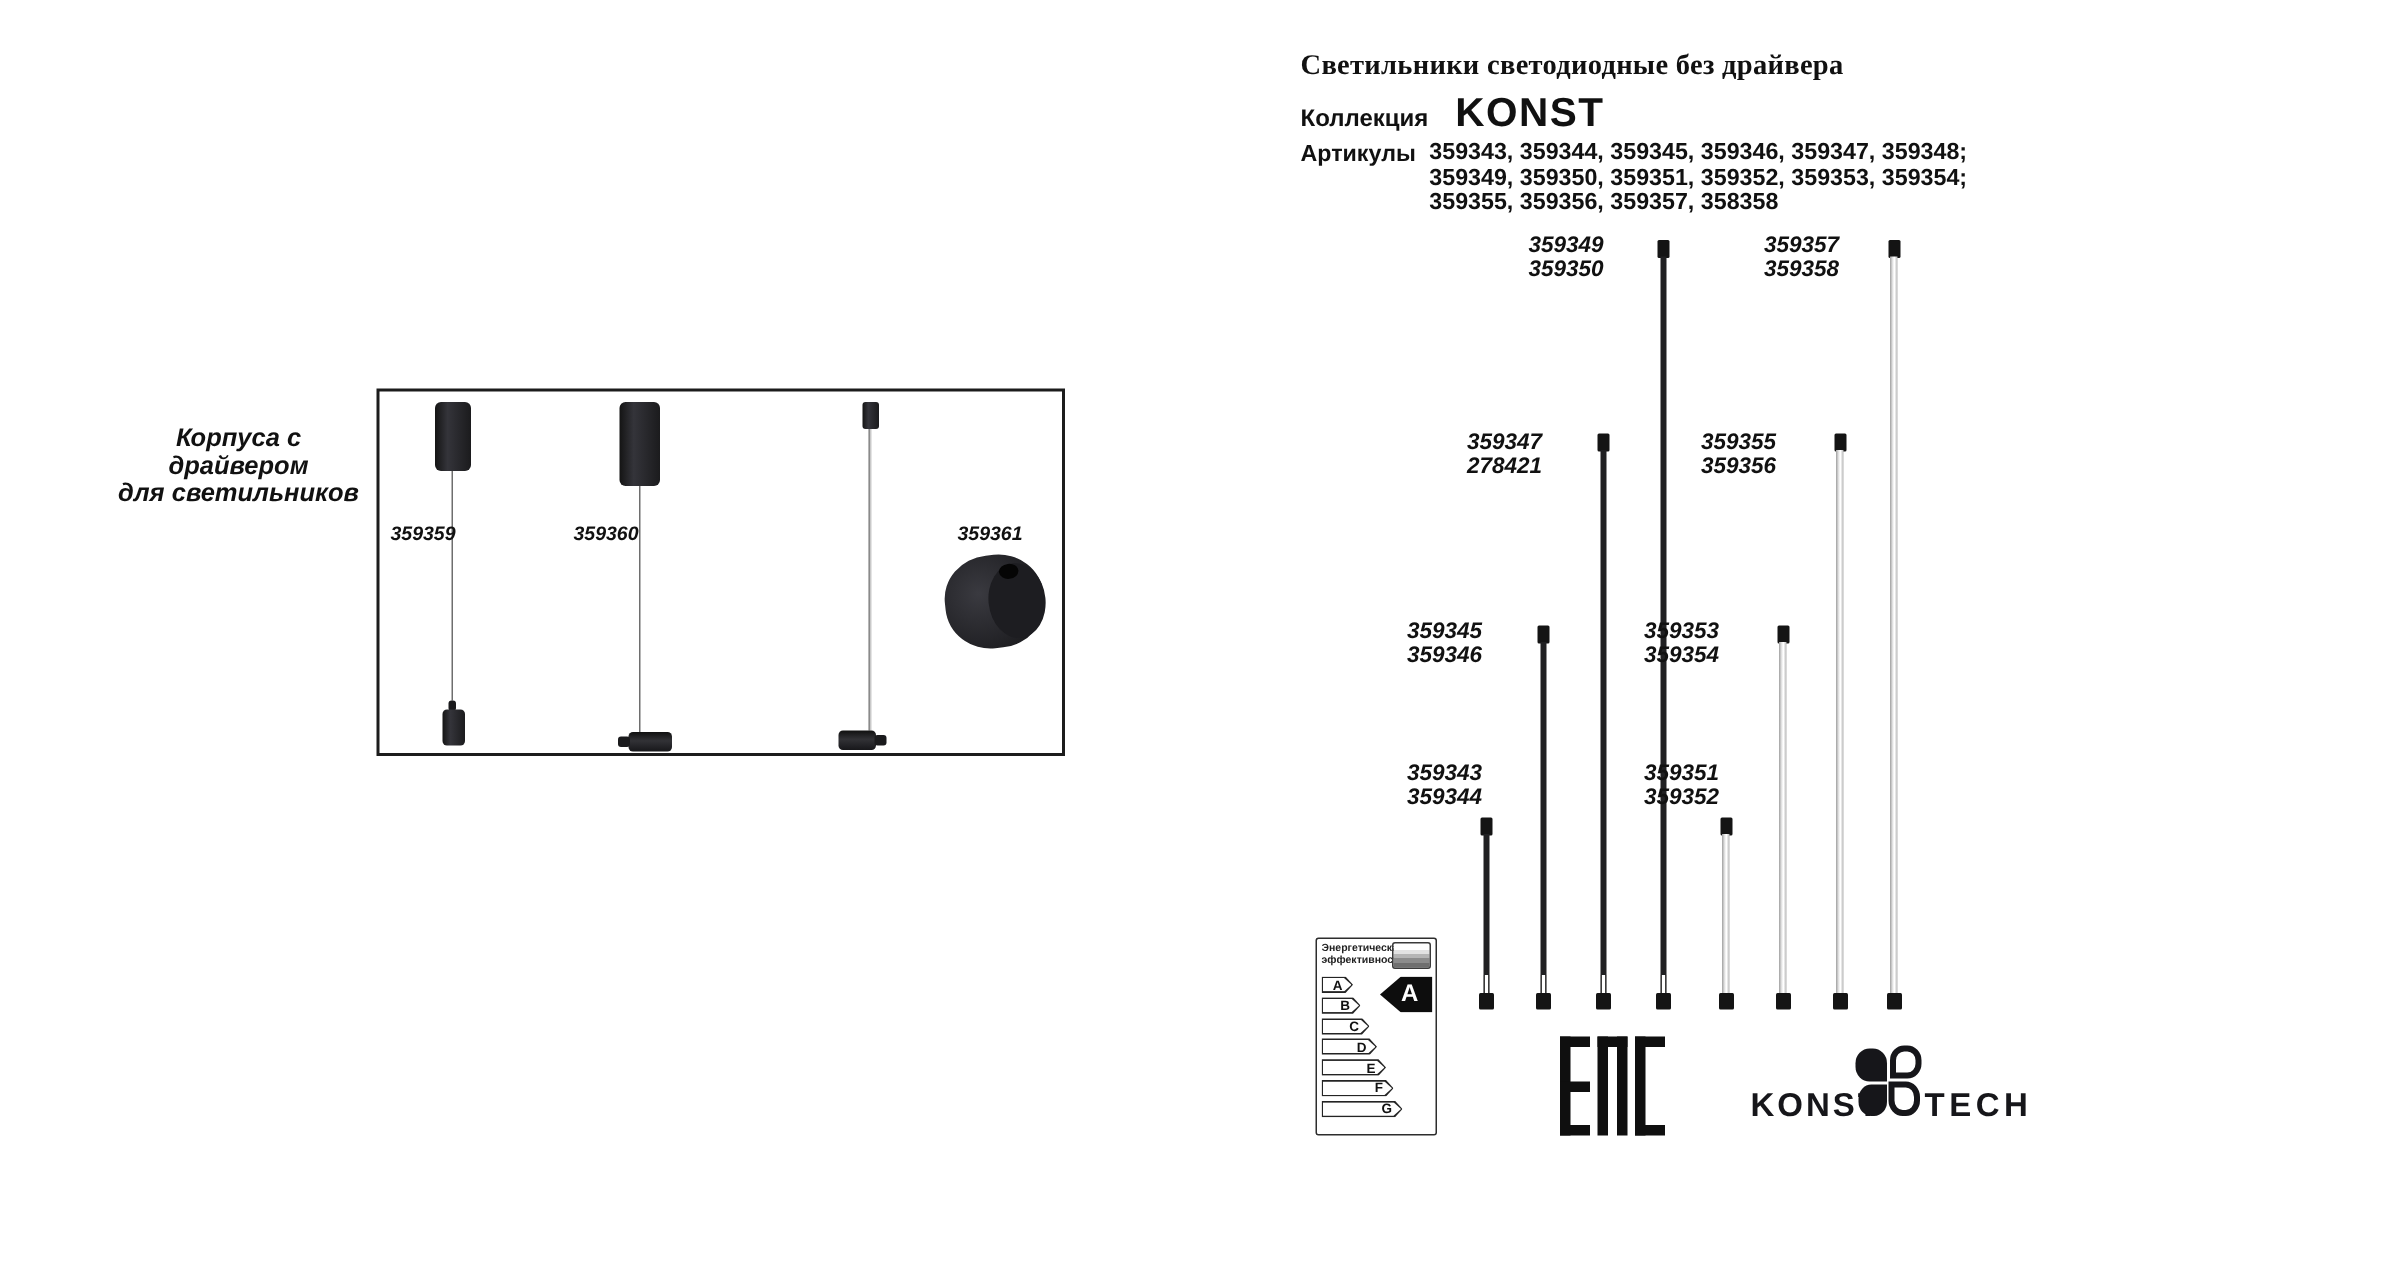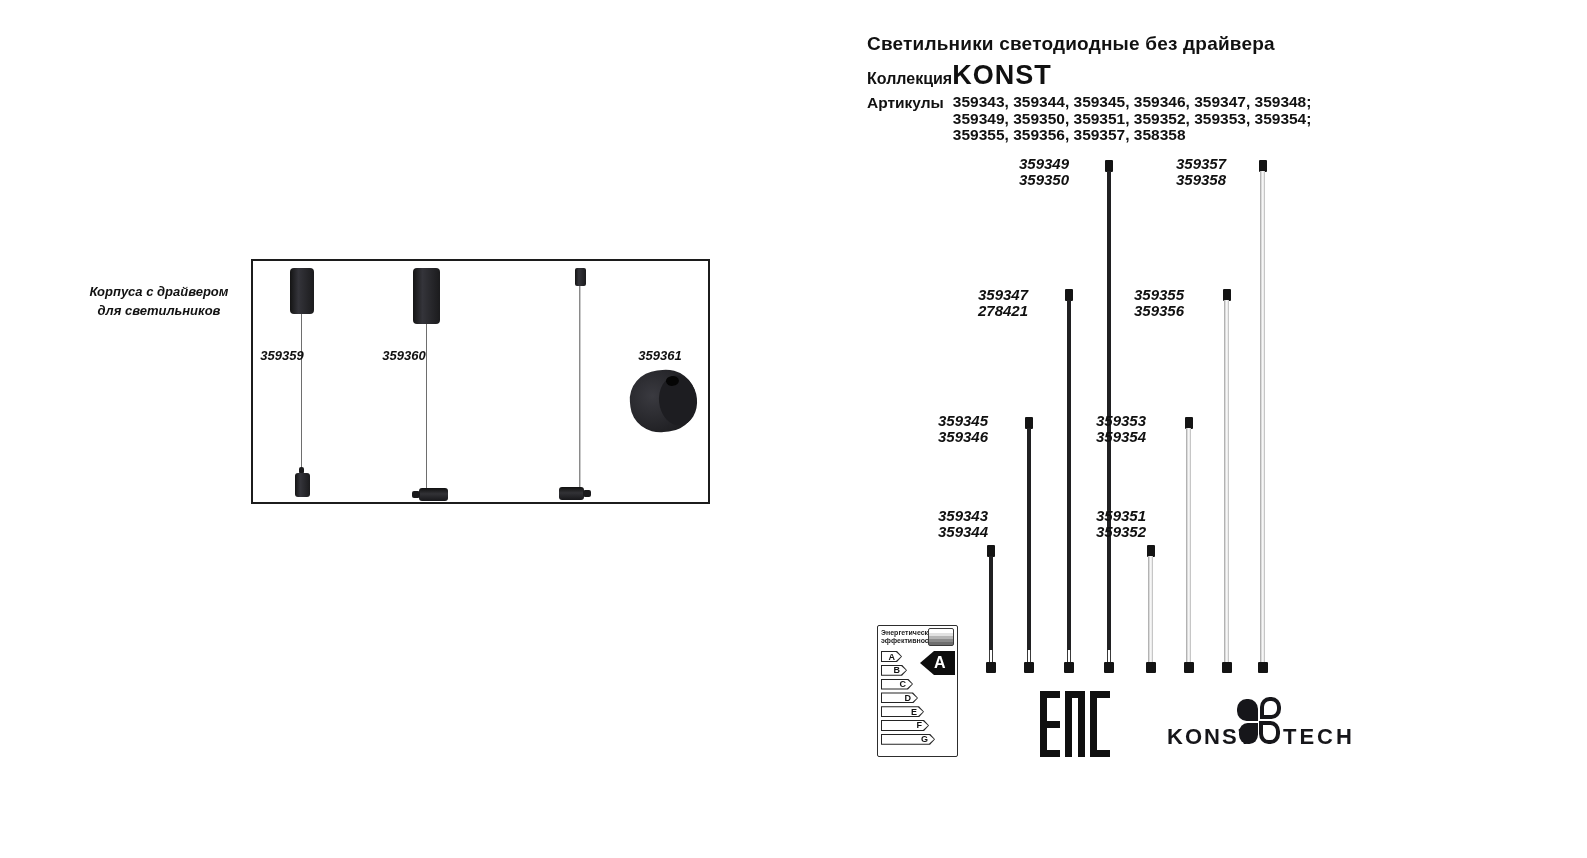--- a/index.html
+++ b/index.html
@@ -1,30 +1,30 @@
 <!DOCTYPE html>
 <html><head>
 <meta charset="utf-8">
 <style>
   html,body{margin:0;padding:0;background:#fff;}
   body{width:1587px;height:858px;position:relative;overflow:hidden;
        font-family:"Liberation Sans","DejaVu Sans",sans-serif;color:#111;}
 
   
   .hdr{position:absolute;left:867px;top:33px;width:600px;}
-  .hdr-title{font-size:19px;font-weight:bold;letter-spacing:.2px;}
-  .hdr-coll{display:flex;align-items:baseline;gap:0;margin-top:5px;text-align:right;}
+  .hdr-title{font-size:19px;font-weight:bold;letter-spacing:.2px;font-family:Liberation Serif, serif;}
+  .hdr-coll{display:flex;align-items:baseline;gap:18px;margin-top:5px;text-align:right;}
   .coll-label{font-size:16px;font-weight:bold;}
   .coll-name{font-size:27px;font-weight:bold;letter-spacing:1px;}
   .hdr-articles{display:flex;gap:9px;margin-top:3px;font-size:15.5px;font-weight:bold;}
   .art-lines div{line-height:16.5px;white-space:nowrap;}
 
   
   .annot{position:absolute;left:75px;top:283px;width:168px;text-align:center;
-         font-size:13px;font-weight:bold;font-style:italic;line-height:18.5px;}
+         font-size:17px;font-weight:bold;font-style:italic;line-height:18.5px;}
   .kit-box{position:absolute;left:251px;top:259px;width:455px;height:241px;
            border:2px solid #1c1c1c;background:#fff;}
   .kit-label{position:absolute;width:50px;text-align:center;font-size:13px;
              font-weight:bold;font-style:italic;}
   .cyl{position:absolute;background:linear-gradient(to right,#141414,#34343a 35%,#1b1b1d);
        border-radius:4px;}
   .cord{position:absolute;width:1px;background:#6e6e6e;}
   .cord-light{position:absolute;width:2px;background:#c9c9c9;border-left:1px solid #8a8a8a;box-sizing:border-box;}
   .hcyl{position:absolute;background:linear-gradient(#101010,#323236 45%,#17171a);border-radius:3px;}
   .nub{position:absolute;background:#1a1a1c;border-radius:2px;}

